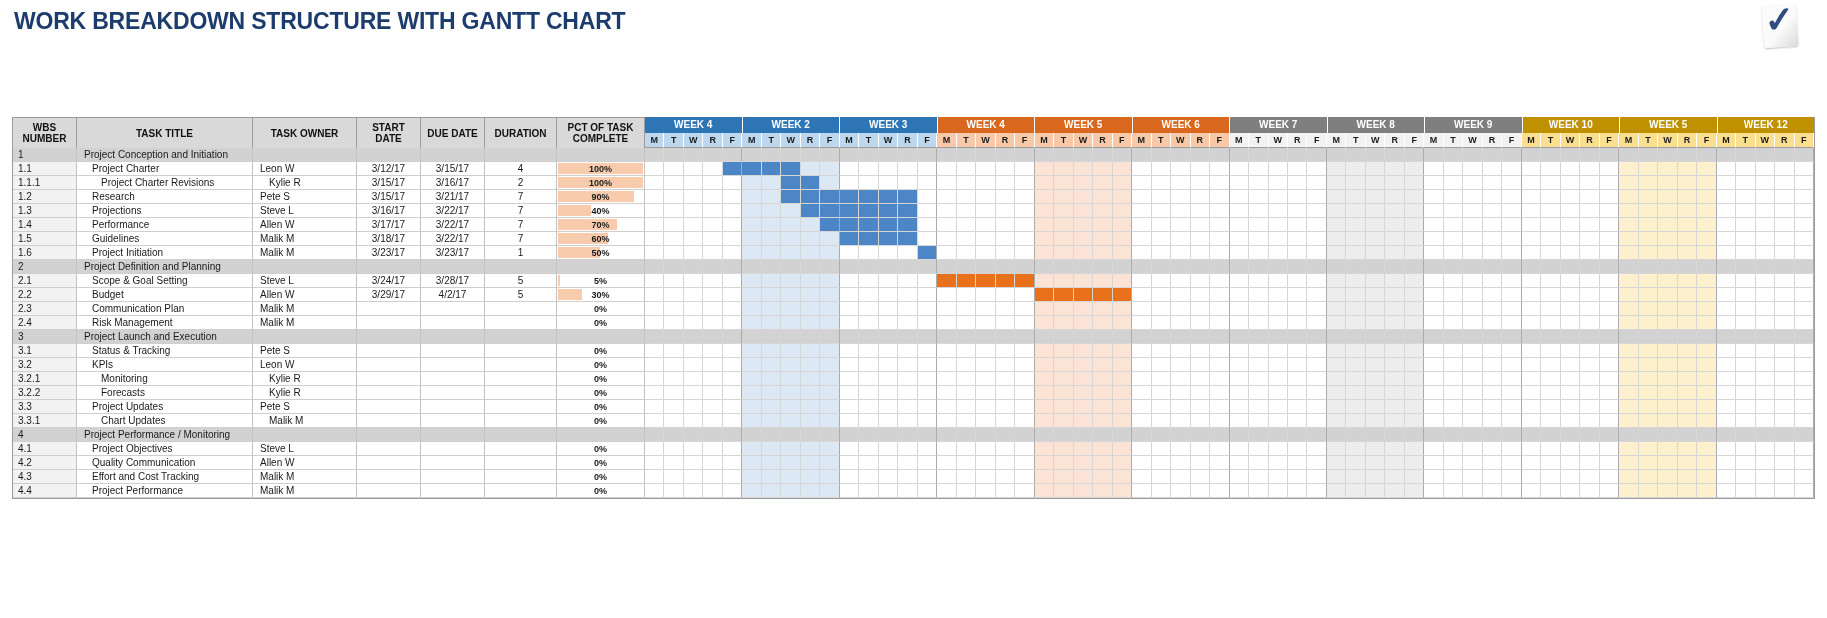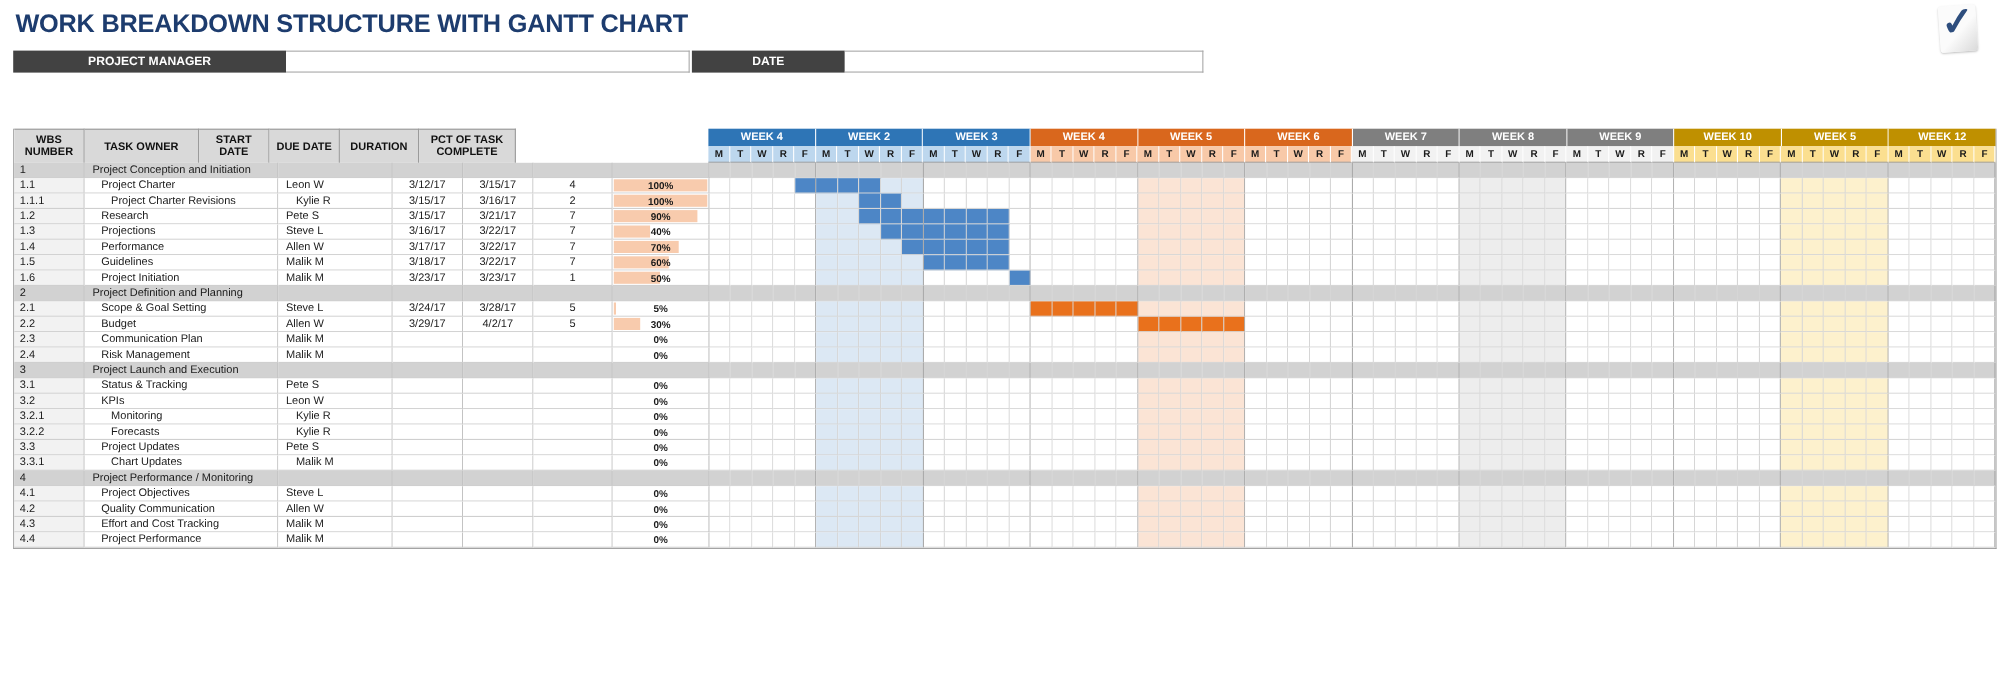--- a/index.html
+++ b/index.html
@@ -68,32 +68,27 @@
 
 <div class="page-title">WORK BREAKDOWN STRUCTURE WITH GANTT CHART</div>
 
 <div class="logo">
   <div class="logo-page">
     <span class="logo-check">✓</span>
   </div>
 </div>
 
 <div class="form">
-  <div class="form-row">
-    <div class="form-label fw-l1">PROJECT MANAGER</div>
-    <div class="form-value fw-v1"></div>
-    <div class="form-label fw-l2">DATE</div>
-    <div class="form-value fw-v2"></div>
-  </div>
 </div>
 
 <div class="table">
   <div class="hdr">
     <div class="left-hdrs">
       <div class="lh-cell c0">WBS NUMBER</div>
+      <div class="lh-cell c1">TASK TITLE</div>
       <div class="lh-cell c2">TASK OWNER</div>
       <div class="lh-cell c3">START DATE</div>
       <div class="lh-cell c4">DUE DATE</div>
       <div class="lh-cell c5">DURATION</div>
       <div class="lh-cell c6">PCT OF TASK COMPLETE</div>
     </div>
     <div class="ghdr">
       <div class="ghdr-weeks">
           <div class="week-cell" style="background: rgb(46, 117, 182);">WEEK 4</div>
           <div class="week-cell" style="background: rgb(46, 117, 182);">WEEK 2</div>

